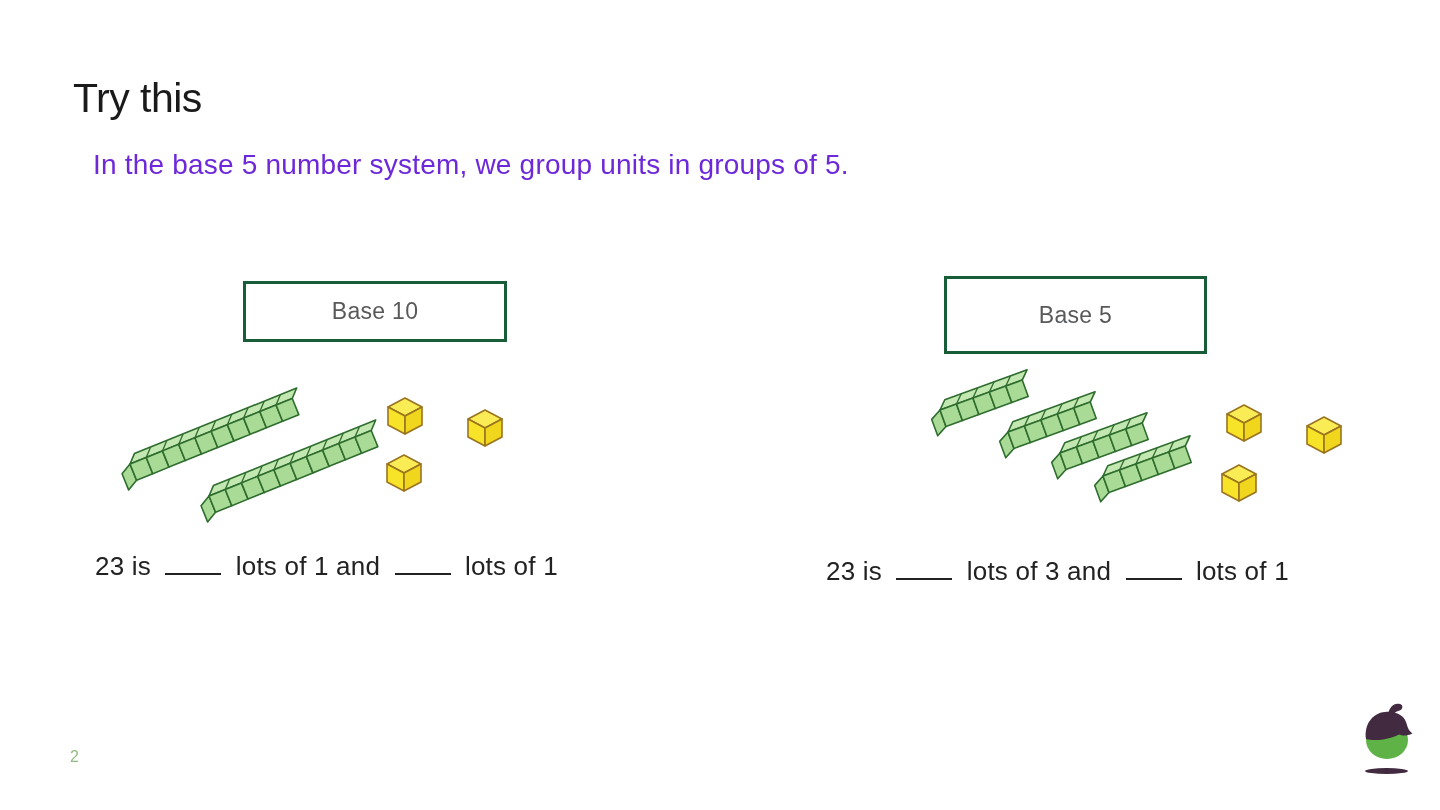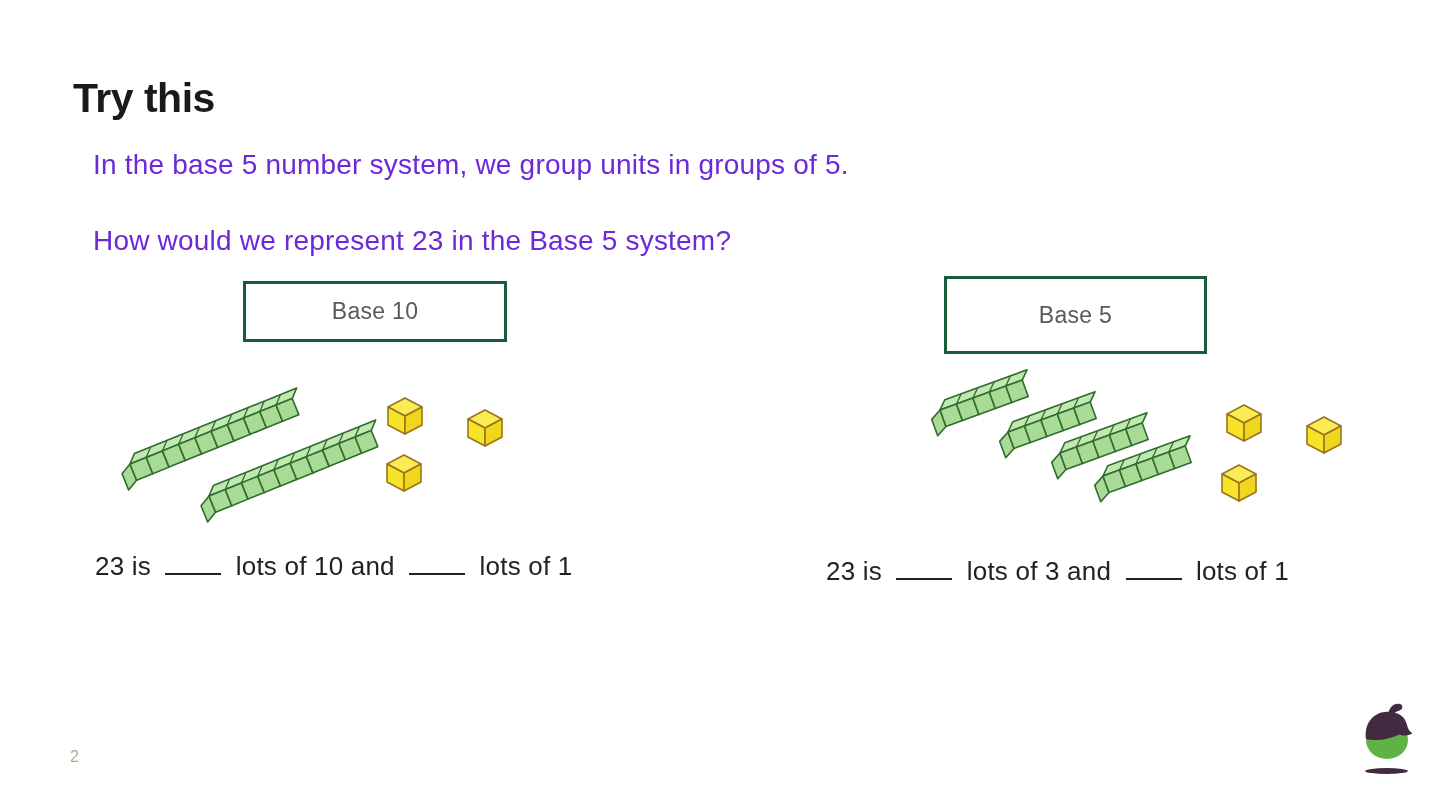--- a/index.html
+++ b/index.html
@@ -13,21 +13,21 @@
     width: 1440px;
     height: 810px;
     background: #ffffff;
     overflow: hidden;
   }
   .title {
     position: absolute;
     left: 73px;
     top: 76px;
     font-size: 41px;
-    font-weight: 700;
+    font-weight: 400;
     letter-spacing: -0.5px;
     color: #1a1a1a;
     line-height: 1.1;
   }
   .body-line {
     position: absolute;
     font-size: 28px;
     font-weight: 400;
     color: #6d28d9;
     letter-spacing: 0.2px;
@@ -80,21 +80,20 @@
   .logo { position: absolute; left: 1355px; top: 700px; }
 </style>
 </head>
 <body>
 
 <div class="slide">
 
   <h1 class="title">Try this</h1>
 
   <p class="body-line line1">In the base 5 number system, we group units in groups of 5.</p>
-  <p class="body-line line2">How would we represent 23 in the Base 5 system?</p>
 
   <div class="base-box box10" style="border-color: rgb(23, 93, 56);">
     <span>Base 10</span>
   </div>
   <div class="base-box box5" style="border-color: rgb(23, 93, 56);">
     <span>Base 5</span>
   </div>
 
   <svg id="blocks-base10" class="blocks blocks10" width="430" height="180" viewBox="0 0 430 180">
       <g transform="translate(20,94) rotate(-22)">
@@ -225,21 +224,21 @@
       <g transform="translate(297,100)">
         <polygon points="0,9 17,0 34,9 17,18" fill="#f9ec55" stroke="#9a741f" stroke-width="1.6" stroke-linejoin="round"></polygon>
         <polygon points="0,9 17,18 17,36 0,27" fill="#f7e428" stroke="#9a741f" stroke-width="1.6" stroke-linejoin="round"></polygon>
         <polygon points="17,18 34,9 34,27 17,36" fill="#f0d61d" stroke="#9a741f" stroke-width="1.6" stroke-linejoin="round"></polygon>
       </g>
     </svg>
 
   <div class="fill-line fill10">
     <span>23 is</span>
     <span class="blank"></span>
-    <span>lots of 10 and</span>
+    <span>lots of 1 and</span>
     <span class="blank"></span>
     <span>lots of 1</span>
   </div>
 
   <div class="fill-line fill5">
     <span>23 is</span>
     <span class="blank"></span>
     <span>lots of 3 and</span>
     <span class="blank"></span>
     <span>lots of 1</span>

